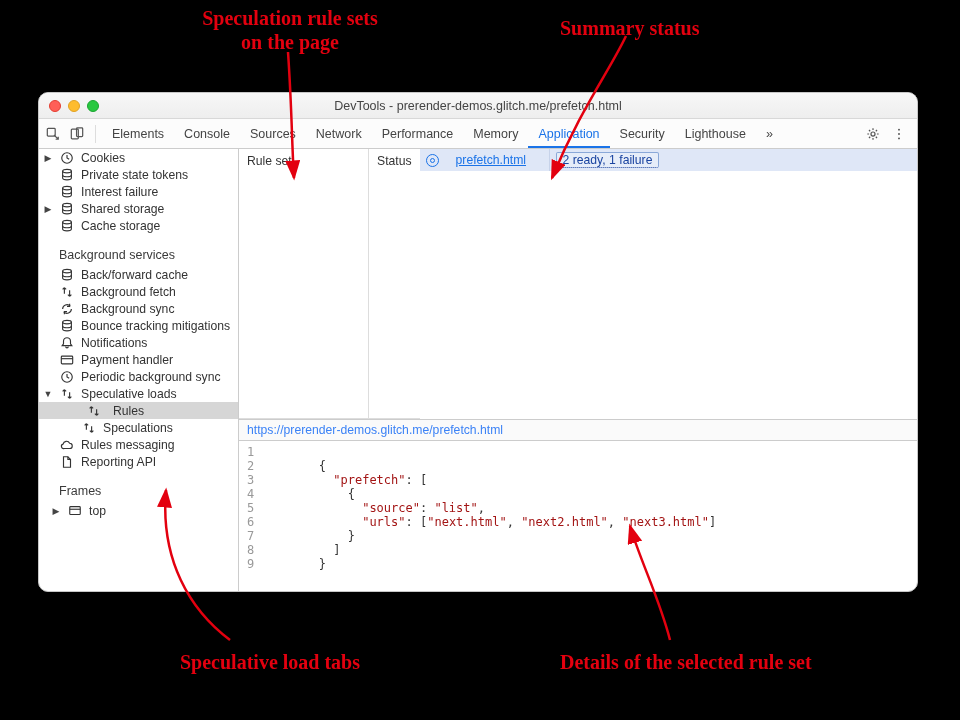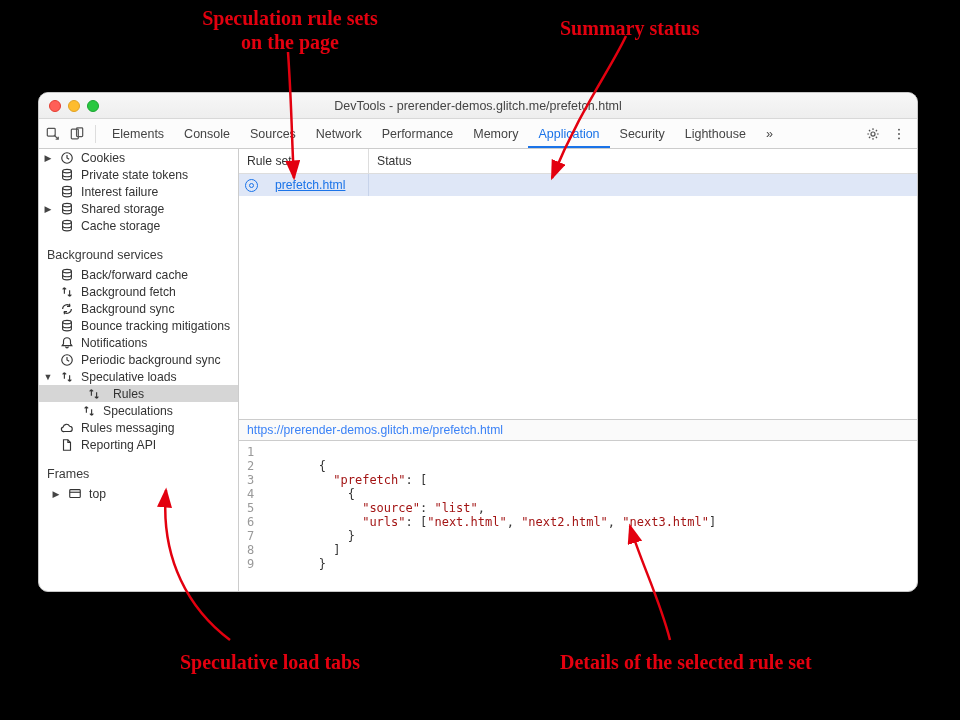--- a/index.html
+++ b/index.html
@@ -80,37 +80,37 @@
 .ico svg { width: 14px; height: 14px; stroke: #555; fill: none; stroke-width: 1.4; }
 
 
 .body { flex: 1; display: flex; min-height: 0; }
 .sidebar {
   width: 200px; border-right: 1px solid #ccc;
   overflow: hidden;
   font-size: 12.2px; color: #333;
   display: flex; flex-direction: column;
 }
-.side-group-label { padding: 6px 8px 4px 8px; color: #3a3a3a; font-size: 12.5px; }
+.side-group-label { padding: 6px 8px 4px 20px; color: #3a3a3a; font-size: 12.5px; }
 .side-item {
   display: flex; align-items: center; gap: 7px;
   padding: 1.5px 6px 1.5px 18px;
   white-space: nowrap;
 }
 .side-item.l2 { padding-left: 40px; }
 .side-item.active { background: #d6d6d6; gap: 12px; }
 .tri { width: 10px; text-align: center; font-size: 9px; color: #444; margin-left: -14px; }
 .iic { width: 14px; height: 14px; display: inline-flex; align-items: center; justify-content: center; }
 .iic svg { width: 14px; height: 14px; stroke: #333; fill: none; stroke-width: 1.3; }
 .side-divider { height: 8px; }
 .frames-box { padding-left: 8px; }
 
 
 .rpane { flex: 1; display: flex; flex-direction: column; min-width: 0; }
-.tbl { flex: 1 1 200px; display: flex; flex-direction: column; min-height: 0; }
+.tbl { flex: 1 1 200px; display: flex; flex-direction: row; min-height: 0; }
 .tbl-head, .tbl-row {
   display: grid;
   grid-template-columns: 130px 1fr;
   font-size: 12.2px;
 }
 .tbl-head { border-bottom: 1px solid #ddd; color: #333; }
 .tbl-head > div { padding: 5px 8px; }
 .tbl-head > div:first-child { border-right: 1px solid #ddd; }
 .tbl-body { flex: 1; overflow: auto; }
 .tbl-row { border-bottom: 0; }
@@ -354,20 +354,30 @@
                 <path d="M8 2a4 4 0 0 0-4 4v3l-1.5 2h11L12 9V6a4 4 0 0 0-4-4Z"></path>
                 <path d="M6.5 12a1.5 1.5 0 0 0 3 0"></path>
               </svg>
             </span>
             <span>Notifications</span>
           </div>
           <div class="side-item">
             <span class="tri"></span>
             <span class="iic">
               <svg viewBox="0 0 16 16">
+                <rect x="1.5" y="3.5" width="13" height="9" rx="1"></rect>
+                <path d="M1.5 6.5h13"></path>
+              </svg>
+            </span>
+            <span>Payment handler</span>
+          </div>
+          <div class="side-item">
+            <span class="tri"></span>
+            <span class="iic">
+              <svg viewBox="0 0 16 16">
                 <circle cx="8" cy="8" r="6"></circle>
                 <path d="M8 4.5V8l2.5 1.5"></path>
               </svg>
             </span>
             <span>Periodic background sync</span>
           </div>
           <div class="side-item">
             <span class="tri">▼</span>
             <span class="iic">
               <svg viewBox="0 0 16 16">
@@ -436,20 +446,23 @@
         <div class="tbl-head">
           <div>Rule set</div>
           <div>Status</div>
         </div>
         <div class="tbl-body">
           <div class="tbl-row sel">
             <div class="cell-ruleset">
               <span class="target"></span>
               <span style="text-decoration:underline;">prefetch.html</span>
             </div>
+            <div class="cell-status">
+              <span class="status-chip">2 ready, 1 failure</span>
+            </div>
           </div>
         </div>
       </div>
 
       <div class="urlbar">https://prerender-demos.glitch.me/prefetch.html</div>
 
       <div class="code">
         <div class="gutter" id="gutter">1
 2
 3

